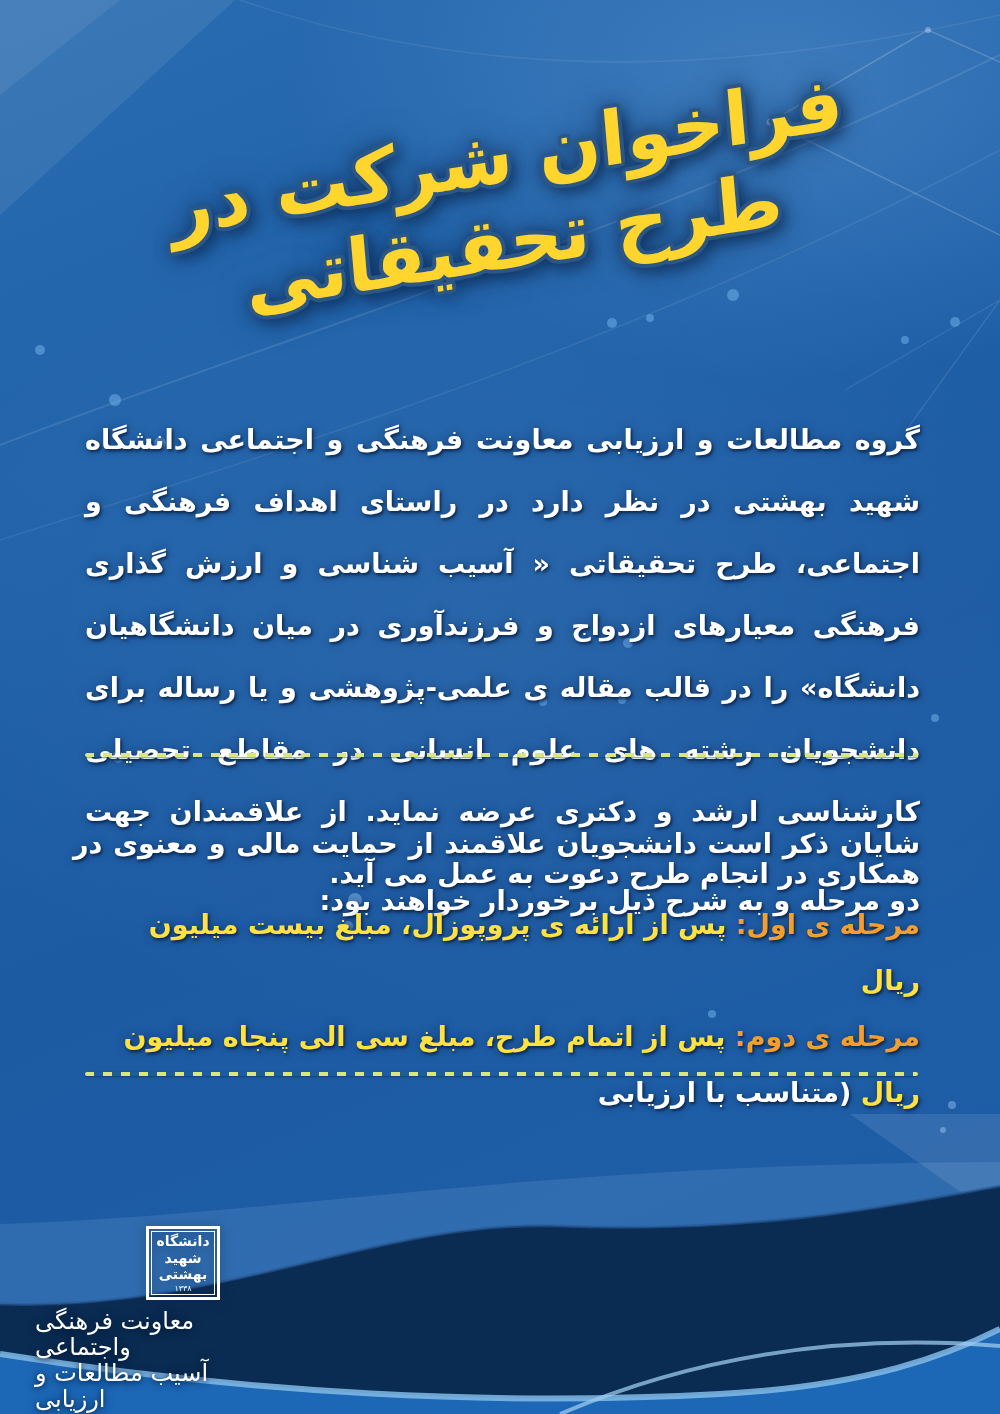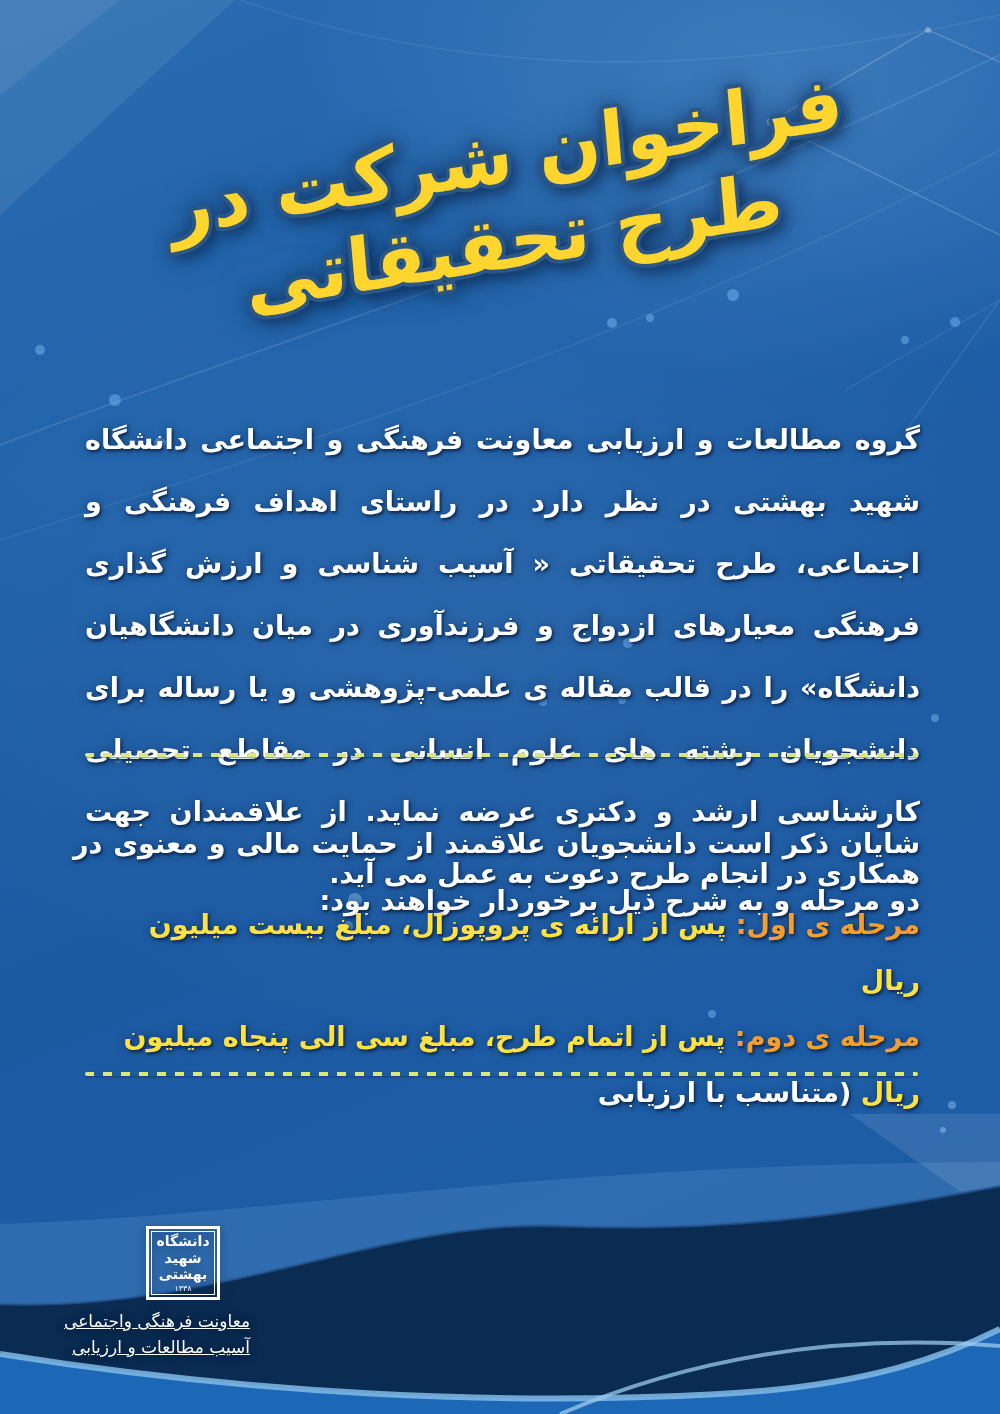--- a/index.html
+++ b/index.html
@@ -49,24 +49,23 @@
     margin-left:44px;
   }
   .logo .inner{
     position:absolute;left:2px;top:2px;right:2px;bottom:2px;border:1px solid #ffffff;
     display:flex;flex-direction:column;align-items:center;justify-content:center;
     color:#ffffff;direction:rtl;text-align:center;
   }
   .logo .inner .nm{font-size:14px;font-weight:bold;line-height:1.2;padding:0 3px;}
   .logo .inner .yr{font-size:8px;margin-top:1px;letter-spacing:1px;}
   .org{
-    position:absolute;left:35px;top:1308px;width:215px;direction:rtl;text-align:right;
-    color:#ffffff;font-size:17px;line-height:26px;font-weight:normal;
+    position:absolute;left:35px;top:1308px;width:215px;direction:rtl;text-align:left;
+    color:#ffffff;font-size:24px;line-height:26px;font-weight:normal;
     text-shadow:0 1px 5px rgba(8,30,60,0.85),0 0 10px rgba(8,30,60,0.5);
-    text-decoration:underline;
   }
 </style>
 </head>
 <body>
 
 <div class="poster">
 
   <svg class="layer" viewBox="0 0 1000 1414" aria-hidden="true">
     <path d="M0,0 L235,0 L0,215 Z" fill="rgba(255,255,255,0.08)"></path>
     <path d="M0,0 L120,0 L0,95 Z" fill="rgba(255,255,255,0.07)"></path>

